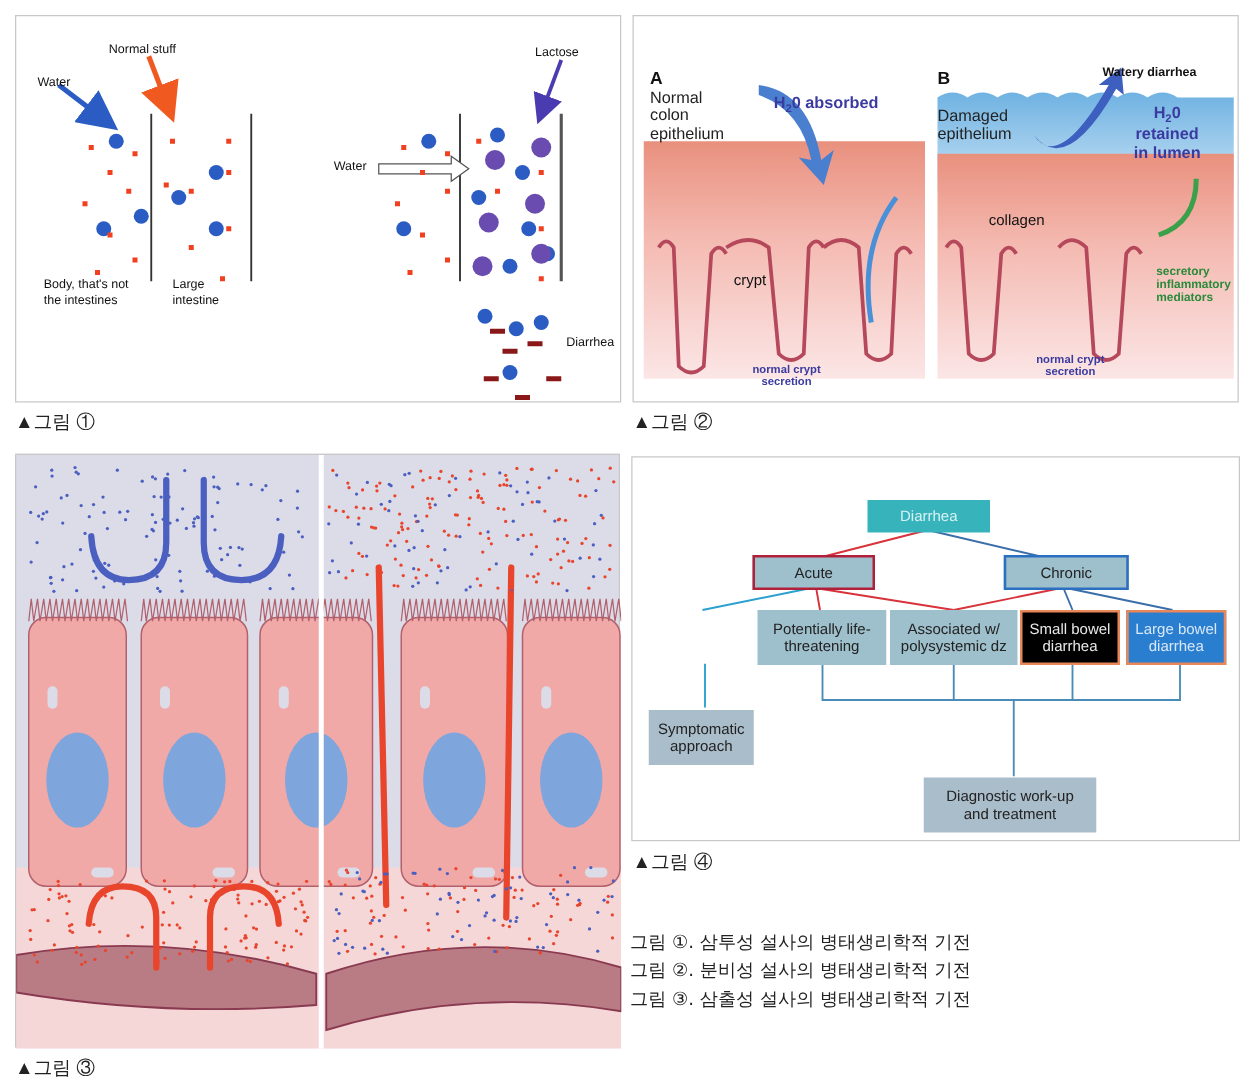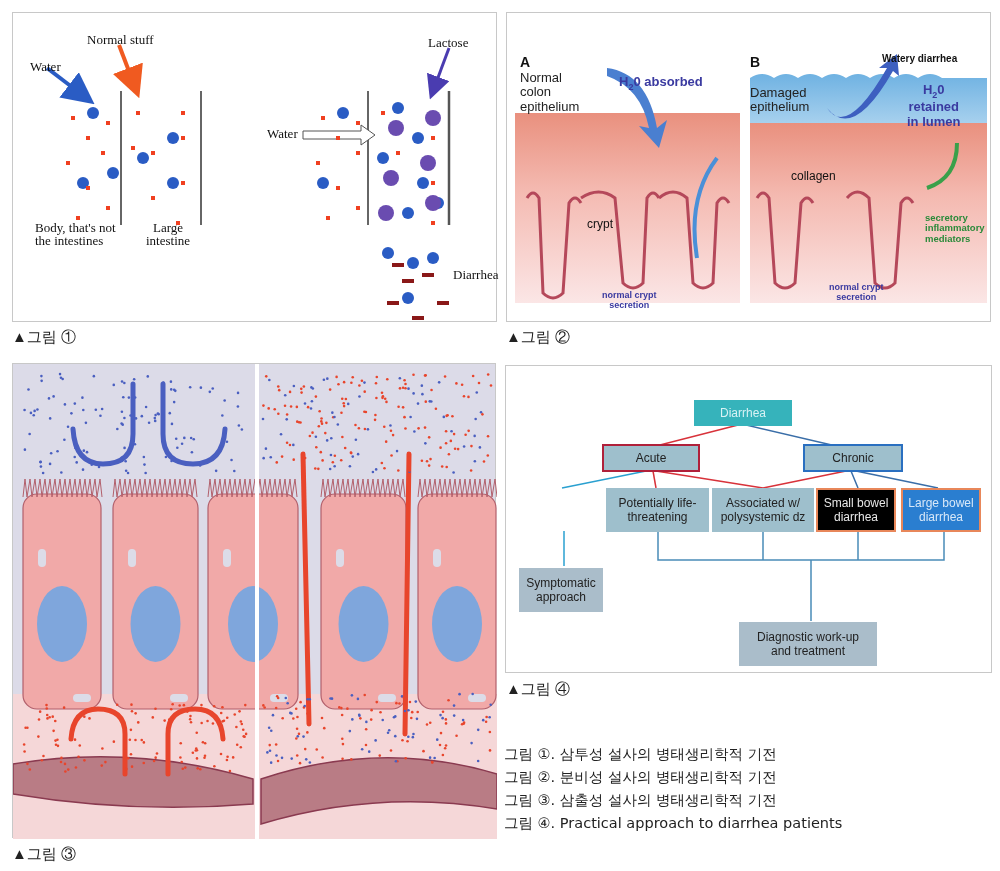--- a/index.html
+++ b/index.html
@@ -1,19 +1,19 @@
 <!DOCTYPE html>
 <html><head>
 <meta charset="utf-8">
 <style>
   *{box-sizing:border-box;margin:0;padding:0}
   body{width:1000px;height:871px;background:#fff;font-family:"DejaVu Sans",sans-serif;position:relative;overflow:hidden}
   .panel{position:absolute;border:1px solid #c8c8c8;background:#fff}
   .cap{position:absolute;font-size:15px;color:#222;font-family:Liberation Sans, sans-serif}
-  .lbl{position:absolute;font-family:Liberation Serif, serif;font-size:13px;color:#111;line-height:13px}
+  .lbl{position:absolute;font-family:Liberation Sans, sans-serif;font-size:10px;color:#111;line-height:13px}
   .lblb{position:absolute;font-family:"Liberation Sans",sans-serif;font-weight:bold;line-height:1.1}
   .box{position:absolute;display:flex;align-items:center;justify-content:center;text-align:center;font-family:"Liberation Sans",sans-serif;font-size:12px;line-height:14px;color:#222}
   .legend{position:absolute;left:504px;top:743px;font-size:14.5px;line-height:23px;color:#222}
 </style>
 </head>
 <body>
 
 <div class="panel" style="left:12px;top:12px;width:485px;height:310px;">
   <svg width="485" height="310" style="position:absolute;left:0;top:0">
     <defs>
@@ -94,21 +94,21 @@
         <rect x="409" y="260" width="12" height="4" fill="#8a1818"></rect>
         <rect x="389" y="266" width="12" height="4" fill="#8a1818"></rect>
         <rect x="374" y="288" width="12" height="4" fill="#8a1818"></rect>
         <rect x="424" y="288" width="12" height="4" fill="#8a1818"></rect>
         <rect x="399" y="303" width="12" height="4" fill="#8a1818"></rect>
       </g>
   </svg>
   <span class="lbl" style="left:17px;top:47px">Water</span>
   <span class="lbl" style="left:74px;top:20px">Normal stuff</span>
   <span class="lbl" style="left:22px;top:208px;text-align:left;width:90px"><span>Body, that's not</span><br><span>the intestines</span></span>
-  <span class="lbl" style="left:125px;top:208px;text-align:center;width:60px"><span>Large</span><br><span>intestine</span></span>
+  <span class="lbl" style="left:125px;top:208px;text-align:left;width:60px"><span>Large</span><br><span>intestine</span></span>
   <span class="lbl" style="left:415px;top:23px">Lactose</span>
   <span class="lbl" style="left:254px;top:114px">Water</span>
   <span class="lbl" style="left:440px;top:255px">Diarrhea</span>
 </div>
 <div class="cap" style="left:12px;top:328px">▲그림 ①</div>
 
 <div class="panel" style="left:506px;top:12px;width:485px;height:310px;">
   <svg width="485" height="310" style="position:absolute;left:0;top:0">
     <defs>
       <linearGradient id="tis" x1="0" y1="0" x2="0" y2="1">
@@ -804,14 +804,13 @@
   <div class="box" style="left:233px;top:256px;width:138px;height:44px;background:#aabdca">
       <span><span>Diagnostic work-up</span><br><span>and treatment</span></span>
     </div>
 </div>
 <div class="cap" style="left:506px;top:680px">▲그림 ④</div>
 
 <div class="legend">
   <div>그림 ①. 삼투성 설사의 병태생리학적 기전</div>
   <div>그림 ②. 분비성 설사의 병태생리학적 기전</div>
   <div>그림 ③. 삼출성 설사의 병태생리학적 기전</div>
-  <div>그림 ④. Practical approach to diarrhea patients</div>
 </div>
 
 </body></html>

